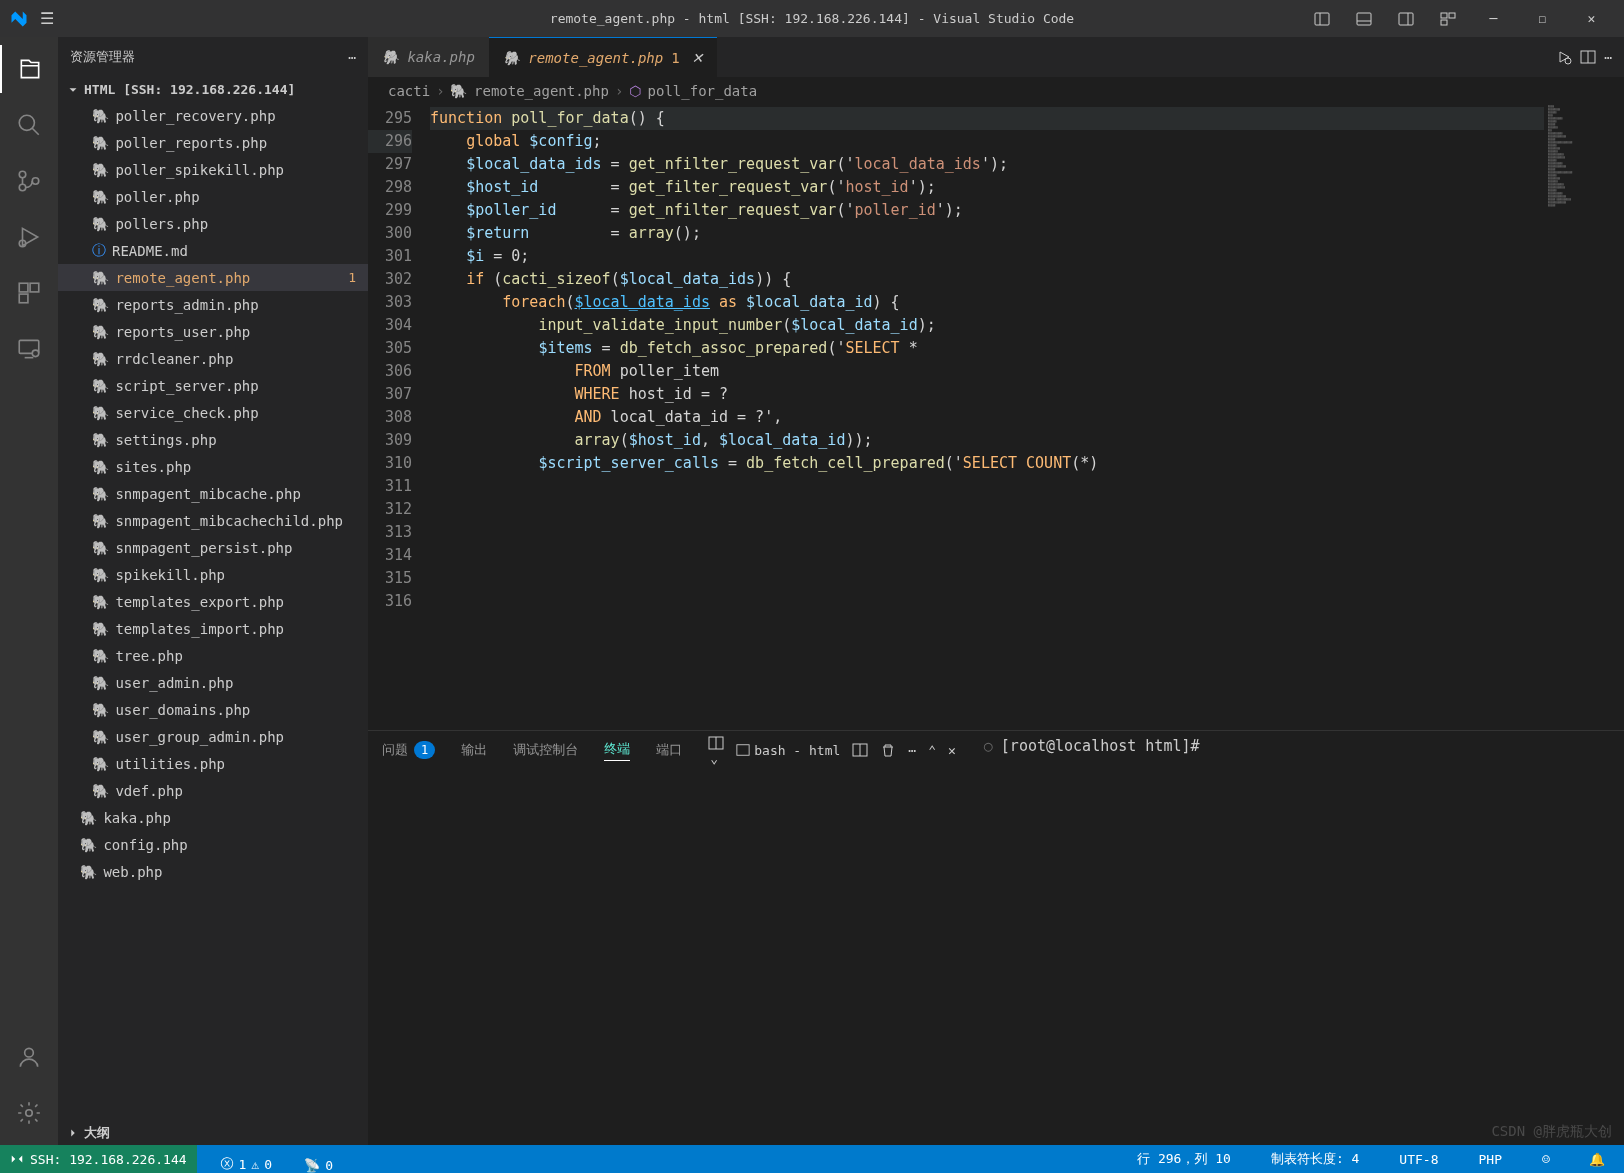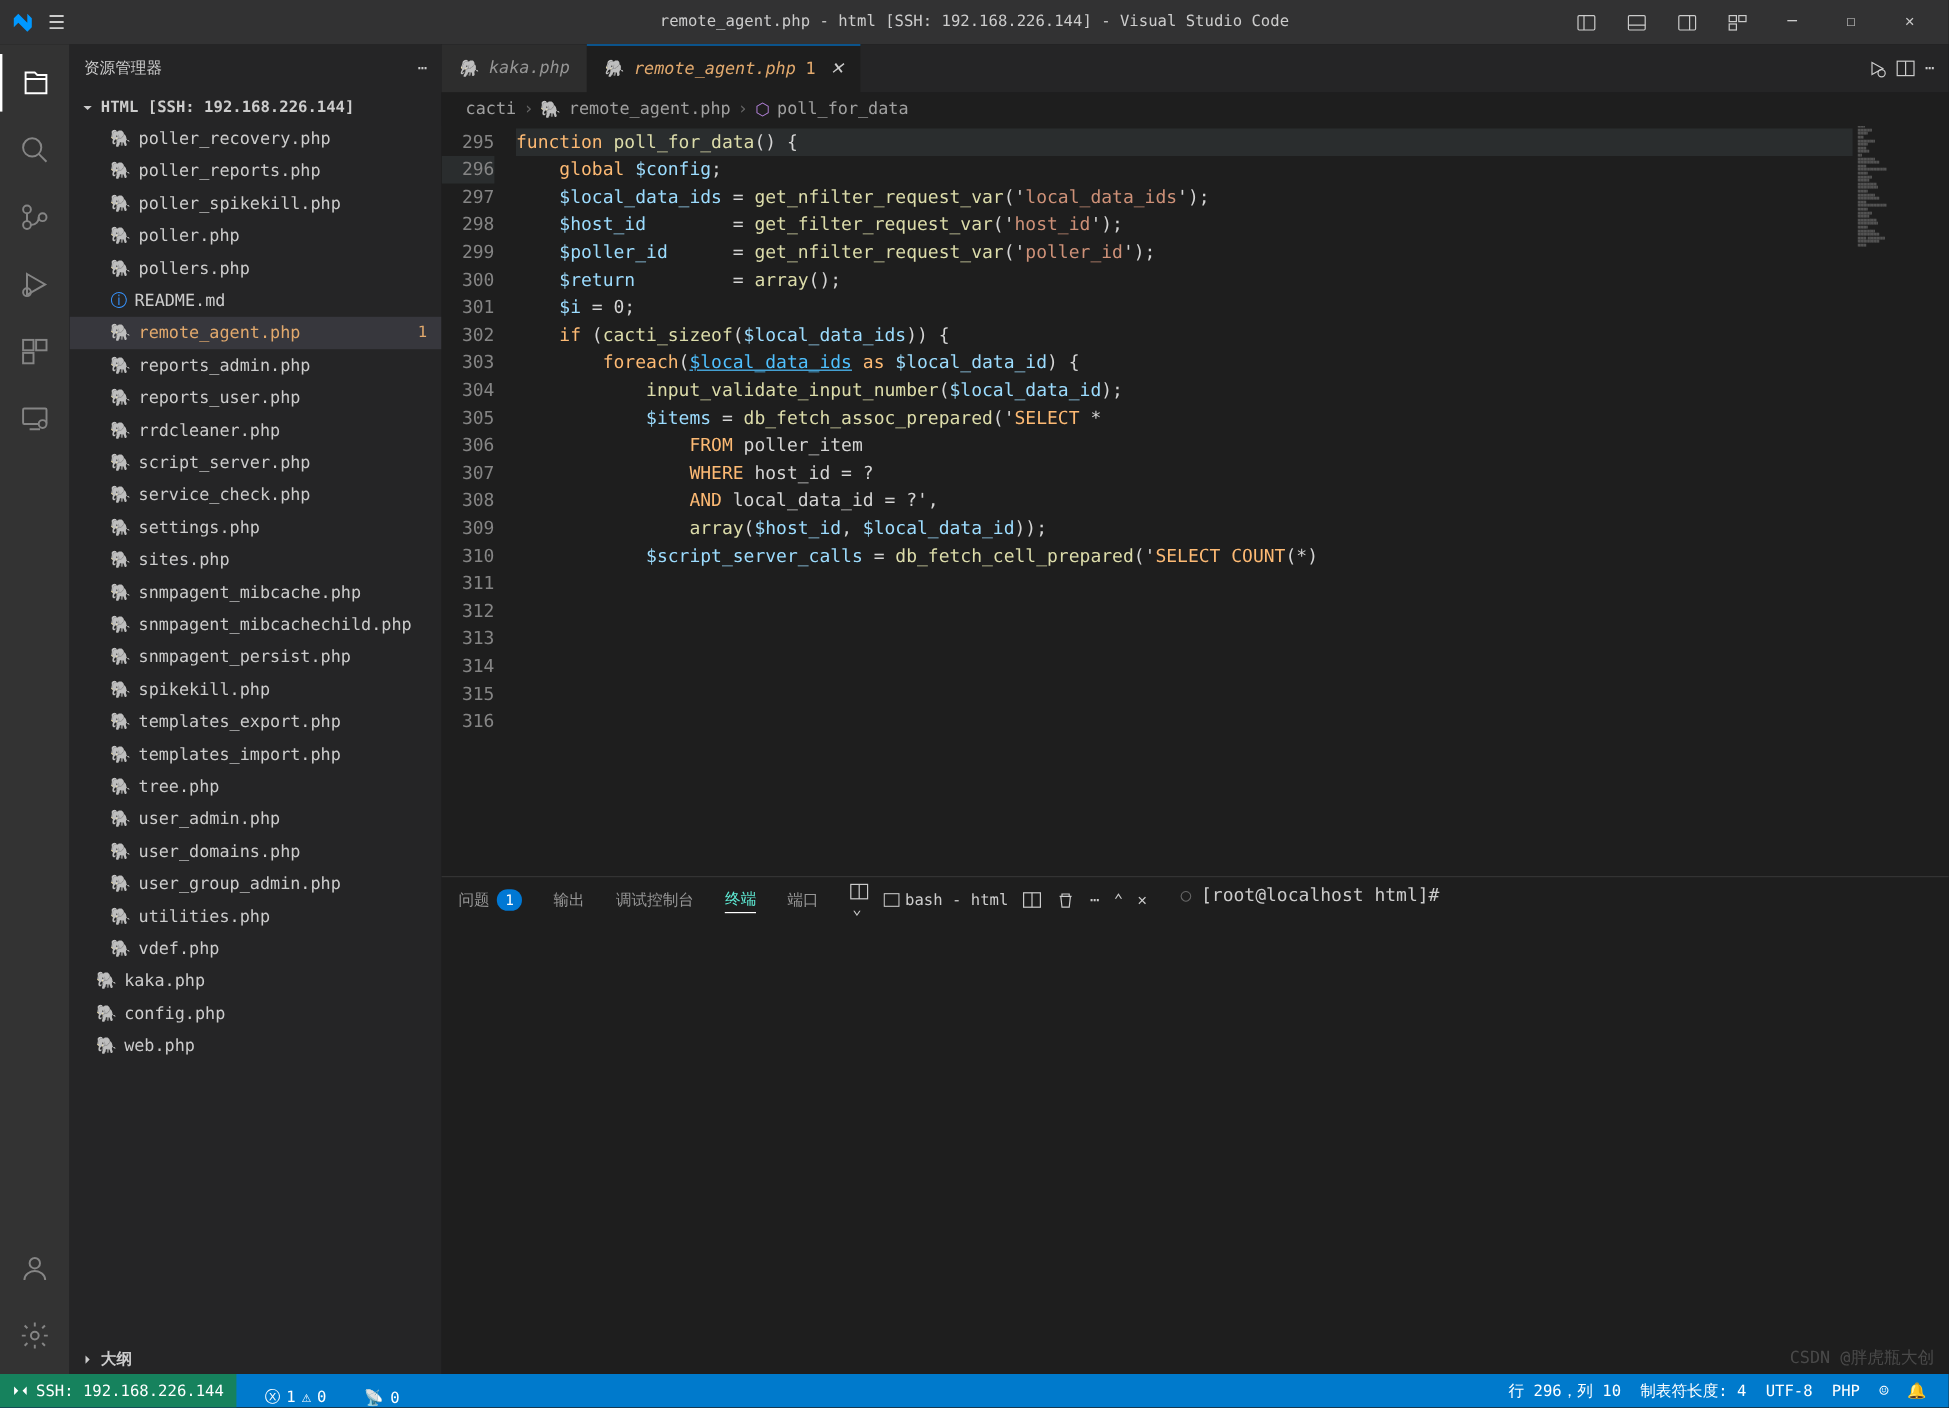--- a/index.html
+++ b/index.html
@@ -53,21 +53,21 @@
 .panel-tabs{height:38px;display:flex;align-items:center;padding:0 14px;gap:26px;color:#969696;font-size:13px}
 .panel-tab{display:flex;align-items:center;gap:6px;cursor:pointer}
 .panel-tab.active{color:#5eead4;border-bottom:1px solid #fff;padding-bottom:2px}
 .panel-badge{background:#0078d4;color:#fff;border-radius:10px;padding:0 7px;font-size:12px;height:18px;display:flex;align-items:center}
 .panel-right{margin-left:auto;display:flex;align-items:center;gap:12px;color:#ccc}
 .terminal{flex:1;padding:6px 14px;font-family:Consolas,monospace;font-size:15px;color:#ccc}
 .term-prompt{display:flex;align-items:center;gap:8px}
 .term-circle{color:#666}
 .statusbar{height:28px;background:#007acc;display:flex;align-items:center;justify-content:space-between;padding:0 0 0 0;color:#fff;font-size:13px}
 .sb-left{display:flex;align-items:flex-end;gap:16px}
-.sb-right{display:flex;align-items:center;gap:0;padding-right:10px}
+.sb-right{display:flex;align-items:center;gap:24px;padding-right:10px}
 .sb-item{display:flex;align-items:center;gap:5px;padding:0 8px}
 .sb-ssh{background:#16825d;height:28px;display:flex;align-items:center;padding:0 10px;gap:6px}
 svg{display:block}
 .chev{width:14px;height:14px}
 .watermark{position:absolute;bottom:32px;right:12px;color:#666;font-size:14px;opacity:0.6}
 </style>
 </head>
 <body>
 
 <div class="titlebar">

